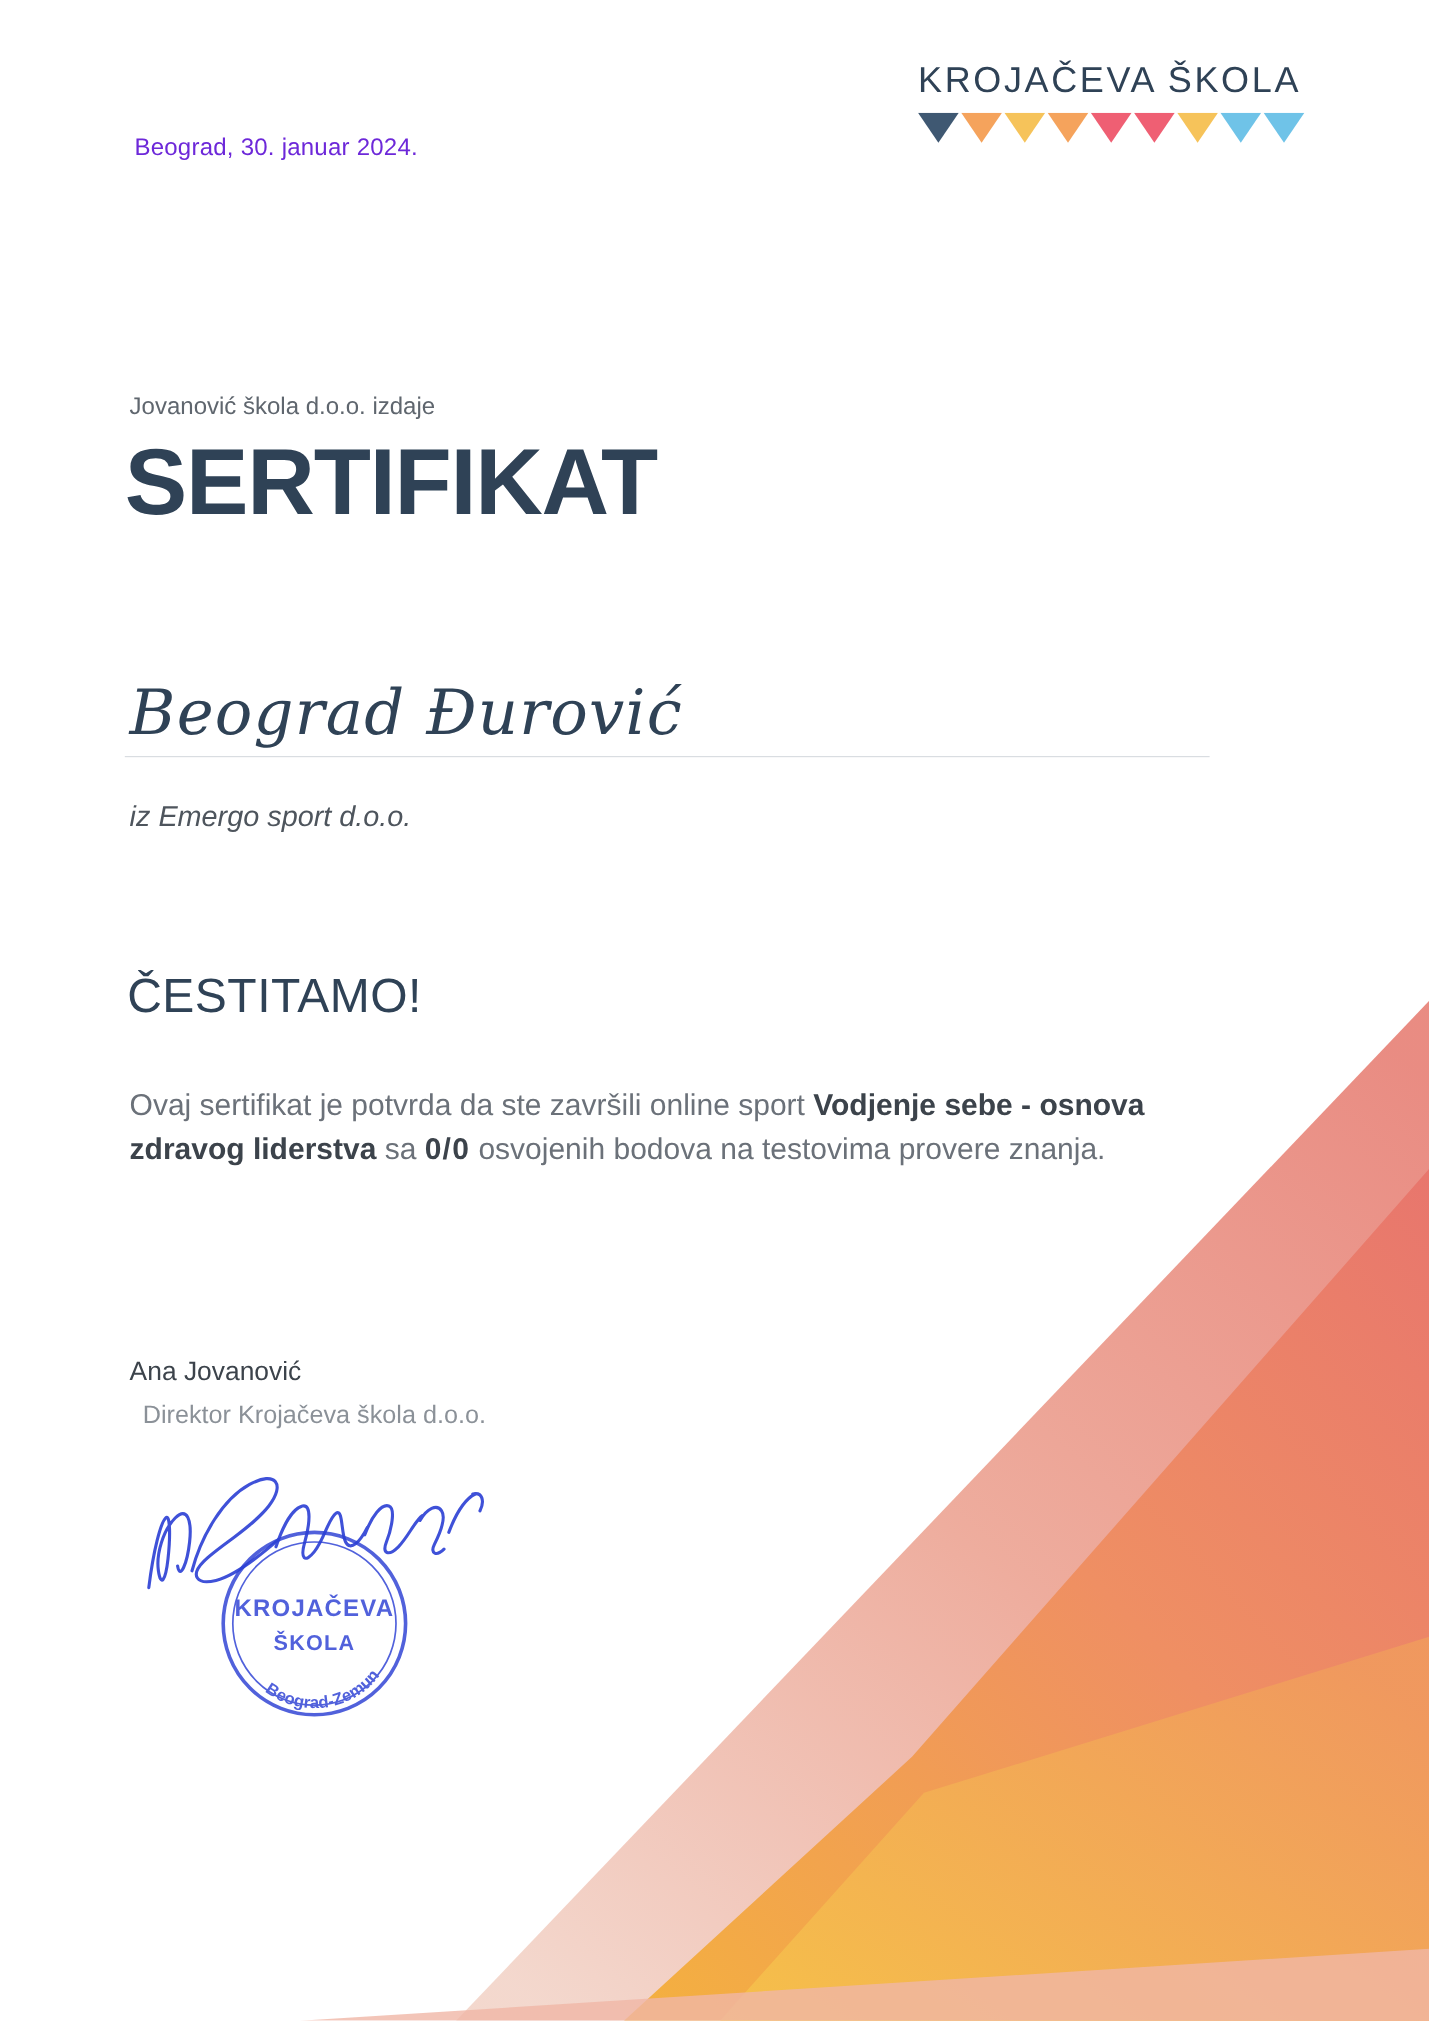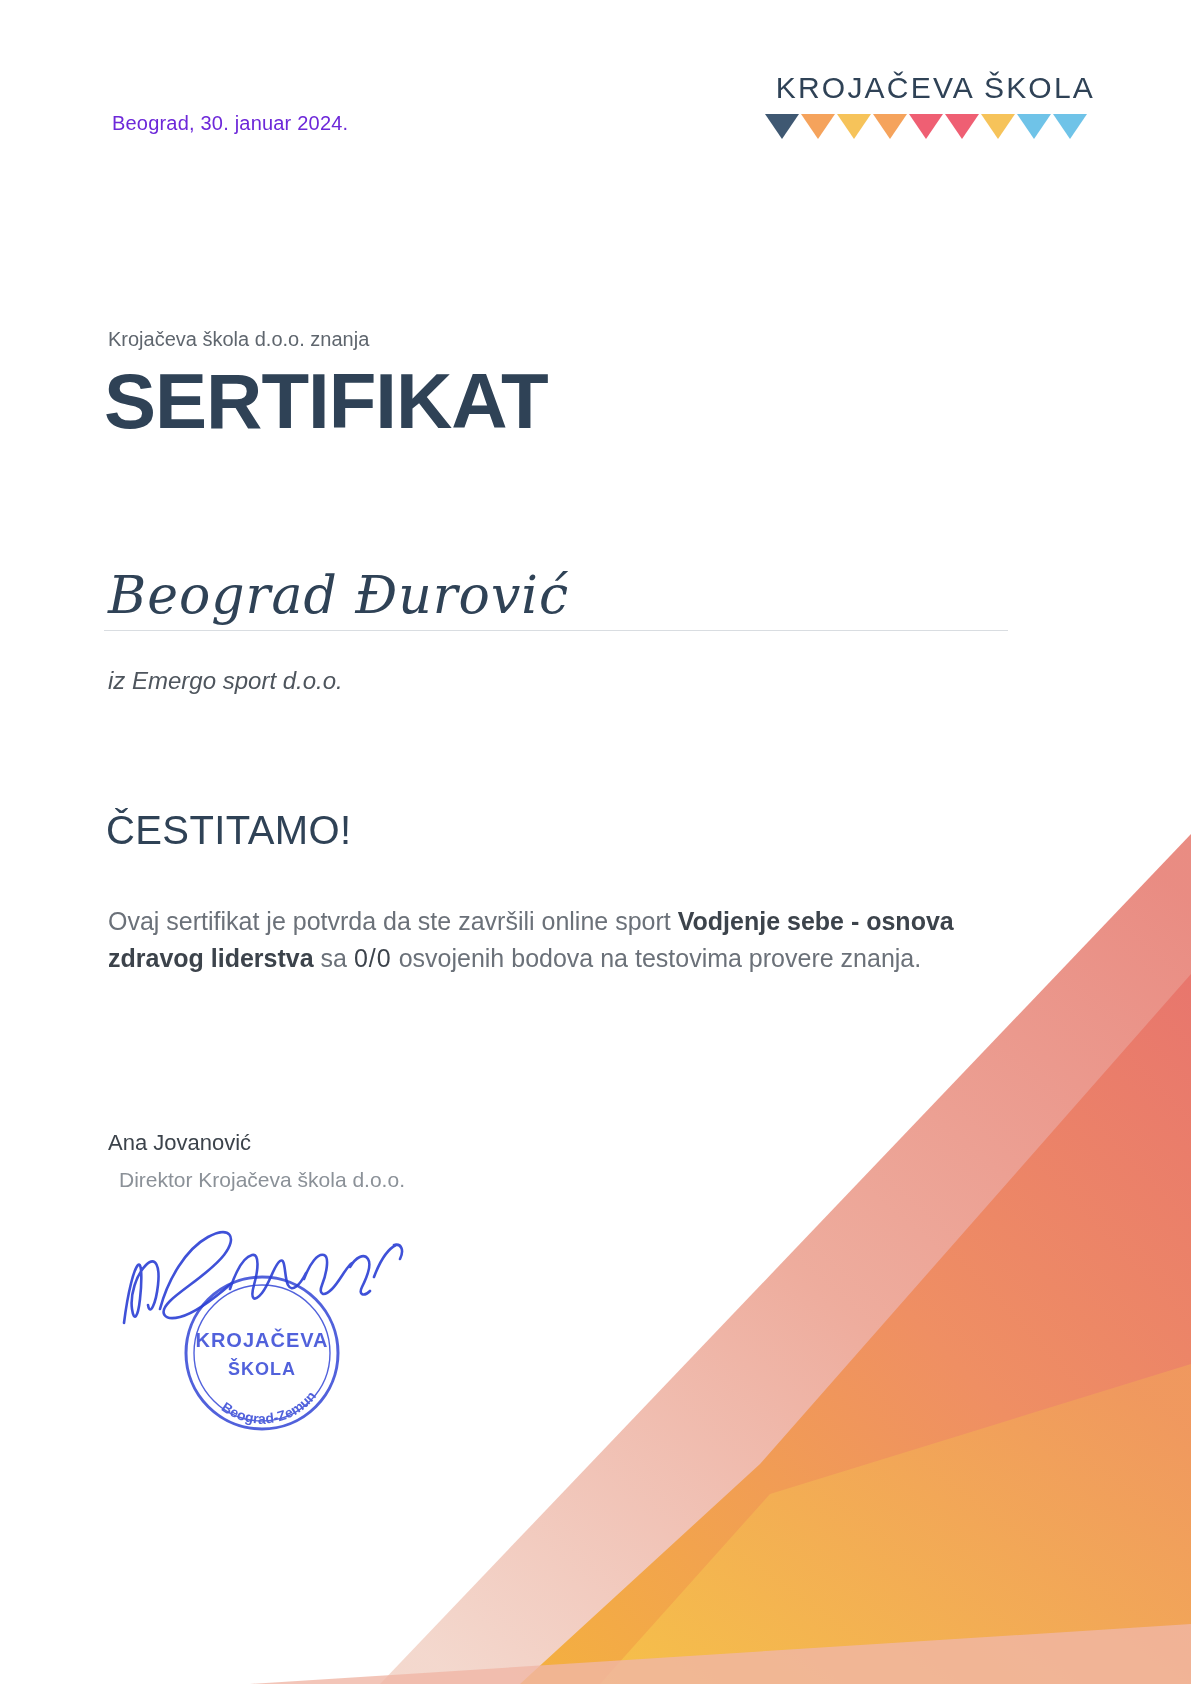--- a/index.html
+++ b/index.html
@@ -32,23 +32,23 @@
     left: 112px;
     top: 112px;
     font-size: 20px;
     color: #6d28d9;
     letter-spacing: 0.2px;
   }
 
   .logo {
     position: absolute;
     right: 96px;
-    top: 71px;
+    top: 51px;
     width: 330px;
-    text-align: right;
+    text-align: left;
   }
   .logo-word {
     font-size: 30px;
     letter-spacing: 2.2px;
     color: #2f4256;
     font-weight: 400;
     white-space: nowrap;
   }
   .logo-tri {
     margin-top: 9px;
@@ -118,21 +118,21 @@
     width: 860px;
     font-size: 25px;
     line-height: 37px;
     color: #6b7179;
   }
   .paragraph b {
     color: #3c434b;
     font-weight: bold;
   }
   .score {
-    font-weight: normal;
+    font-weight: bold;
     color: #3c434b;
     letter-spacing: 1px;
   }
 
   
   .signer-name {
     position: absolute;
     left: 108px;
     top: 1130px;
     font-size: 22px;
@@ -201,21 +201,21 @@
     <polygon points="72,0 106,0 89,25" fill="#f6c35a"></polygon>
     <polygon points="108,0 142,0 125,25" fill="#f5a35c"></polygon>
     <polygon points="144,0 178,0 161,25" fill="#ef5f73"></polygon>
     <polygon points="180,0 214,0 197,25" fill="#ef5f73"></polygon>
     <polygon points="216,0 250,0 233,25" fill="#f6c35a"></polygon>
     <polygon points="252,0 286,0 269,25" fill="#6fc3e8"></polygon>
     <polygon points="288,0 322,0 305,25" fill="#6fc3e8"></polygon>
   </svg>
 </div>
 
-<div class="issuer">Krojačeva škola d.o.o. znanja</div>
+<div class="issuer">Jovanović škola d.o.o. izdaje</div>
 <div class="cert-title">SERTIFIKAT</div>
 
 <div class="recipient">Beograd  Đurović</div>
 <div class="name-rule"></div>
 <div class="company">iz Emergo sport d.o.o.</div>
 
 <div class="congrats">ČESTITAMO!</div>
 
 <p class="paragraph">
   <span>Ovaj sertifikat je potvrda da ste završili online sport </span><b>Vodjenje sebe - osnova zdravog liderstva</b><span> sa </span><span class="score">0/0</span><span> osvojenih bodova na testovima provere znanja.</span>

